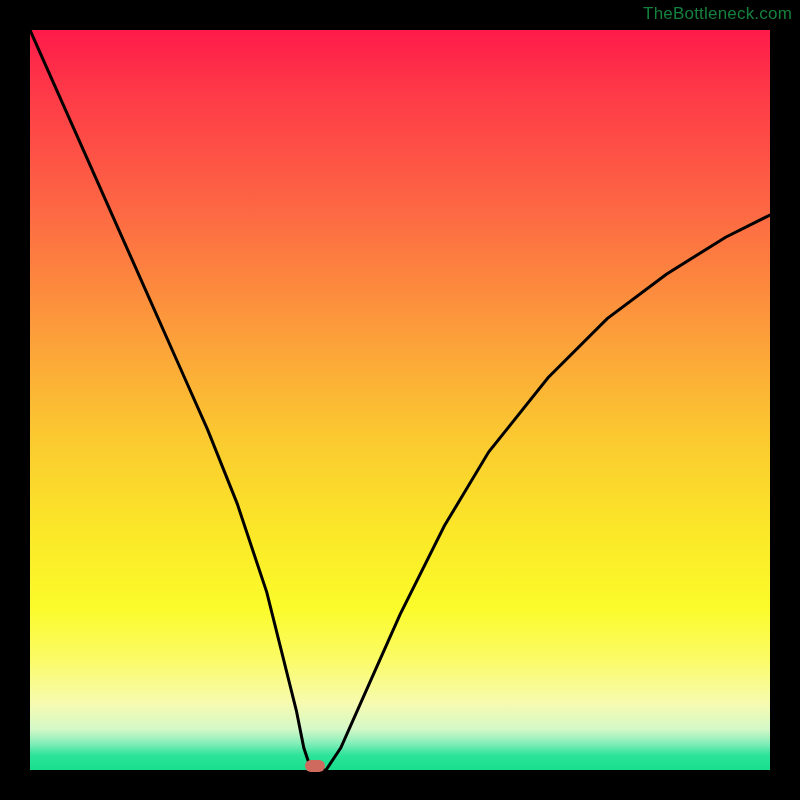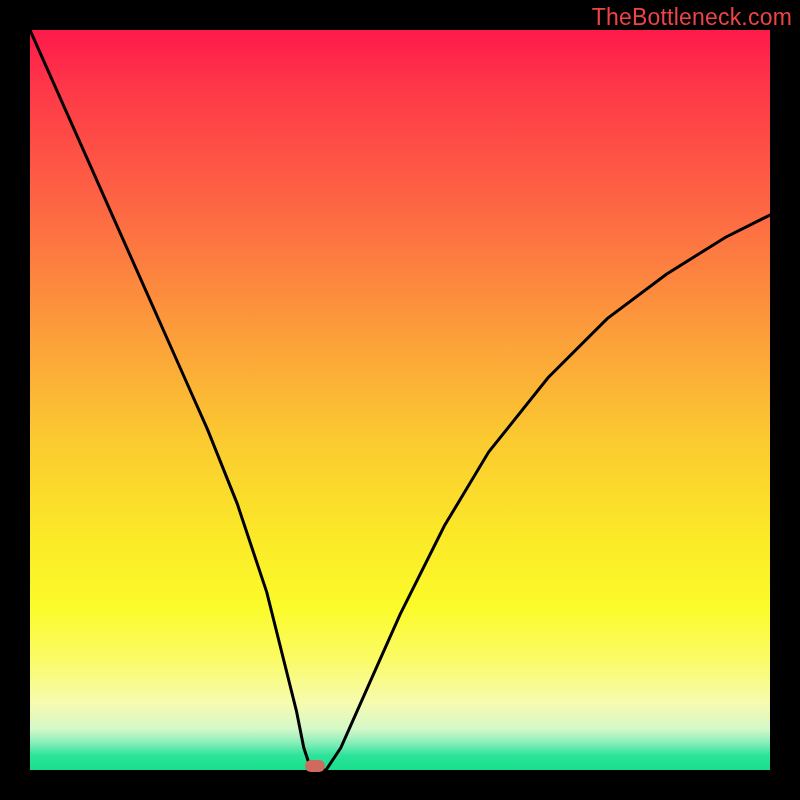--- a/index.html
+++ b/index.html
@@ -55,22 +55,22 @@
     width: 20px;
     height: 12px;
     border-radius: 6px;
     background: #cf6b5e;
     transform: translate(-50%, -50%);
   }
   .watermark {
     position: absolute;
     top: 4px;
     right: 8px;
-    color: #ef4444;
-    font-size: 23px;
+    color: #15803d;
+    font-size: 17px;
     font-weight: 400;
     letter-spacing: 0.2px;
   }
 </style>
 </head>
 <body>
 
 <div class="frame">
 
   <div class="watermark">TheBottleneck.com</div>

